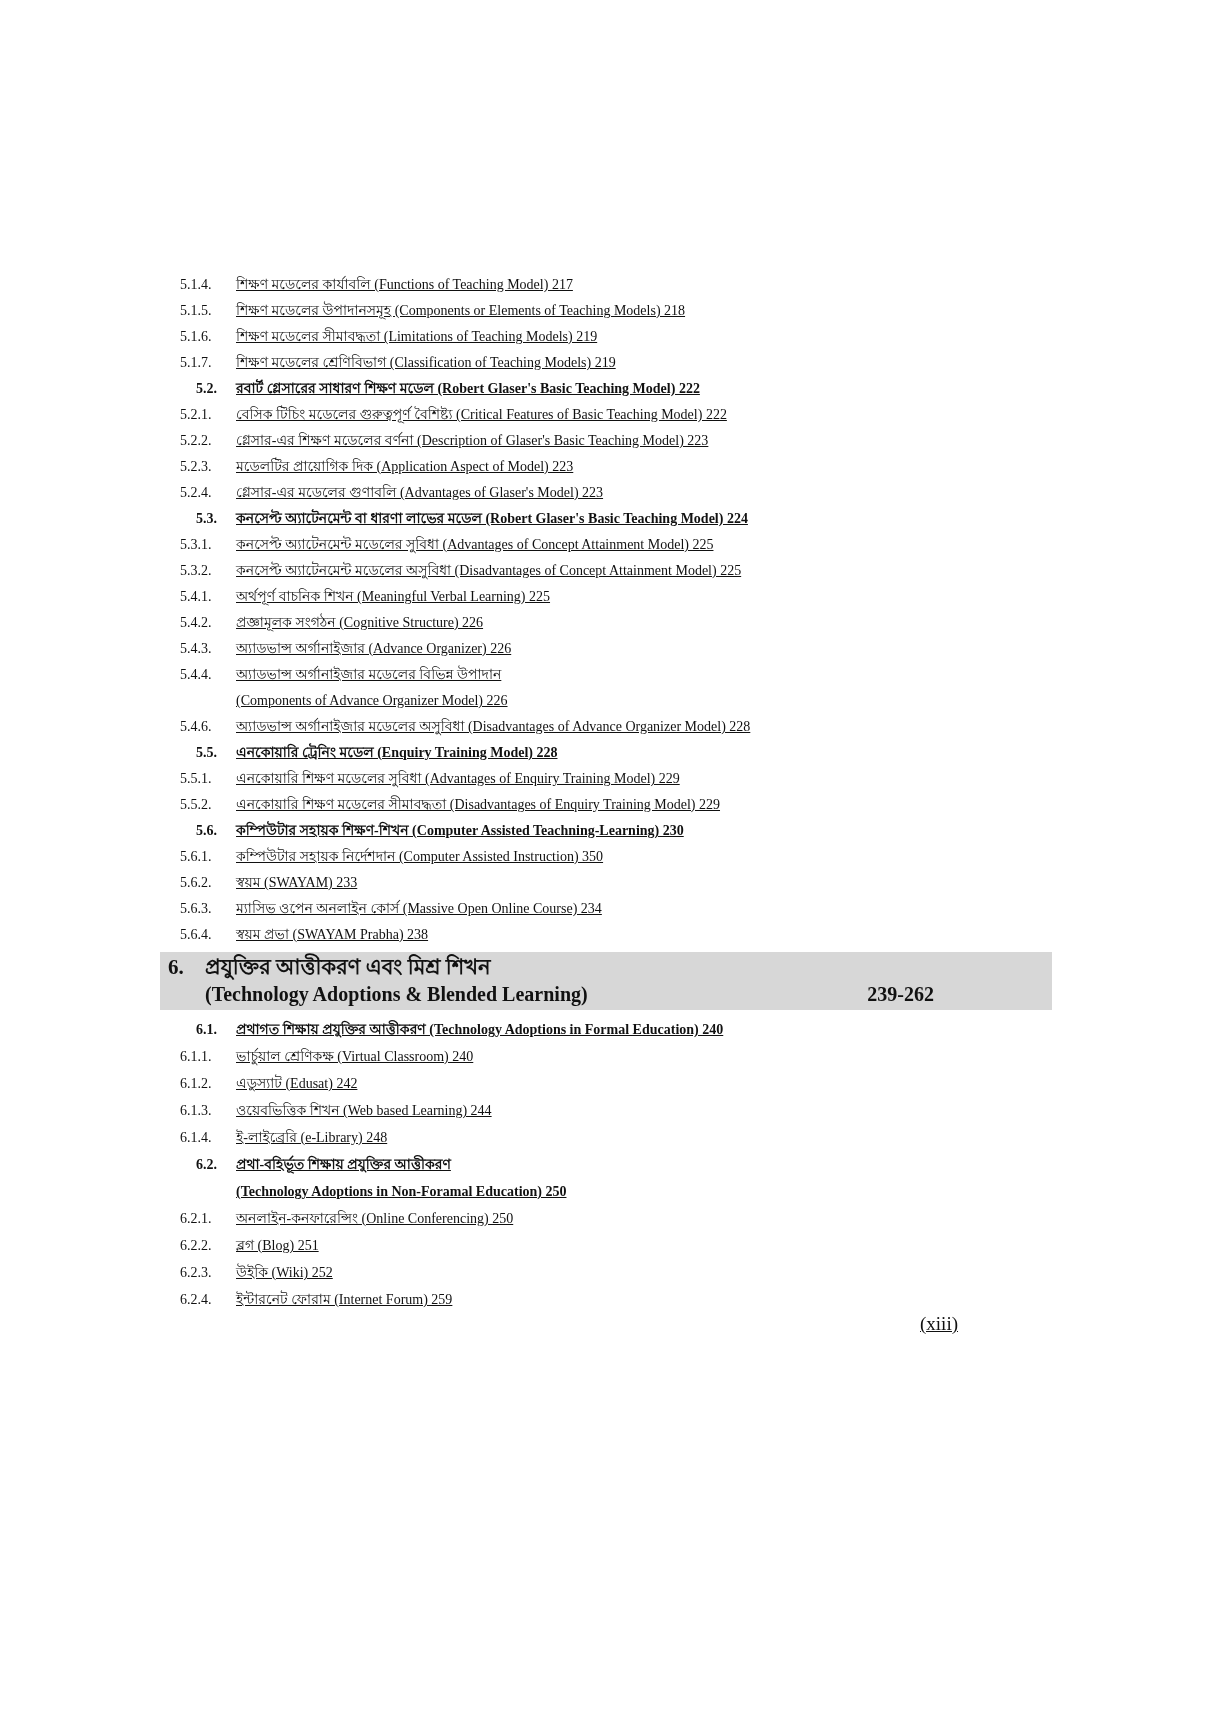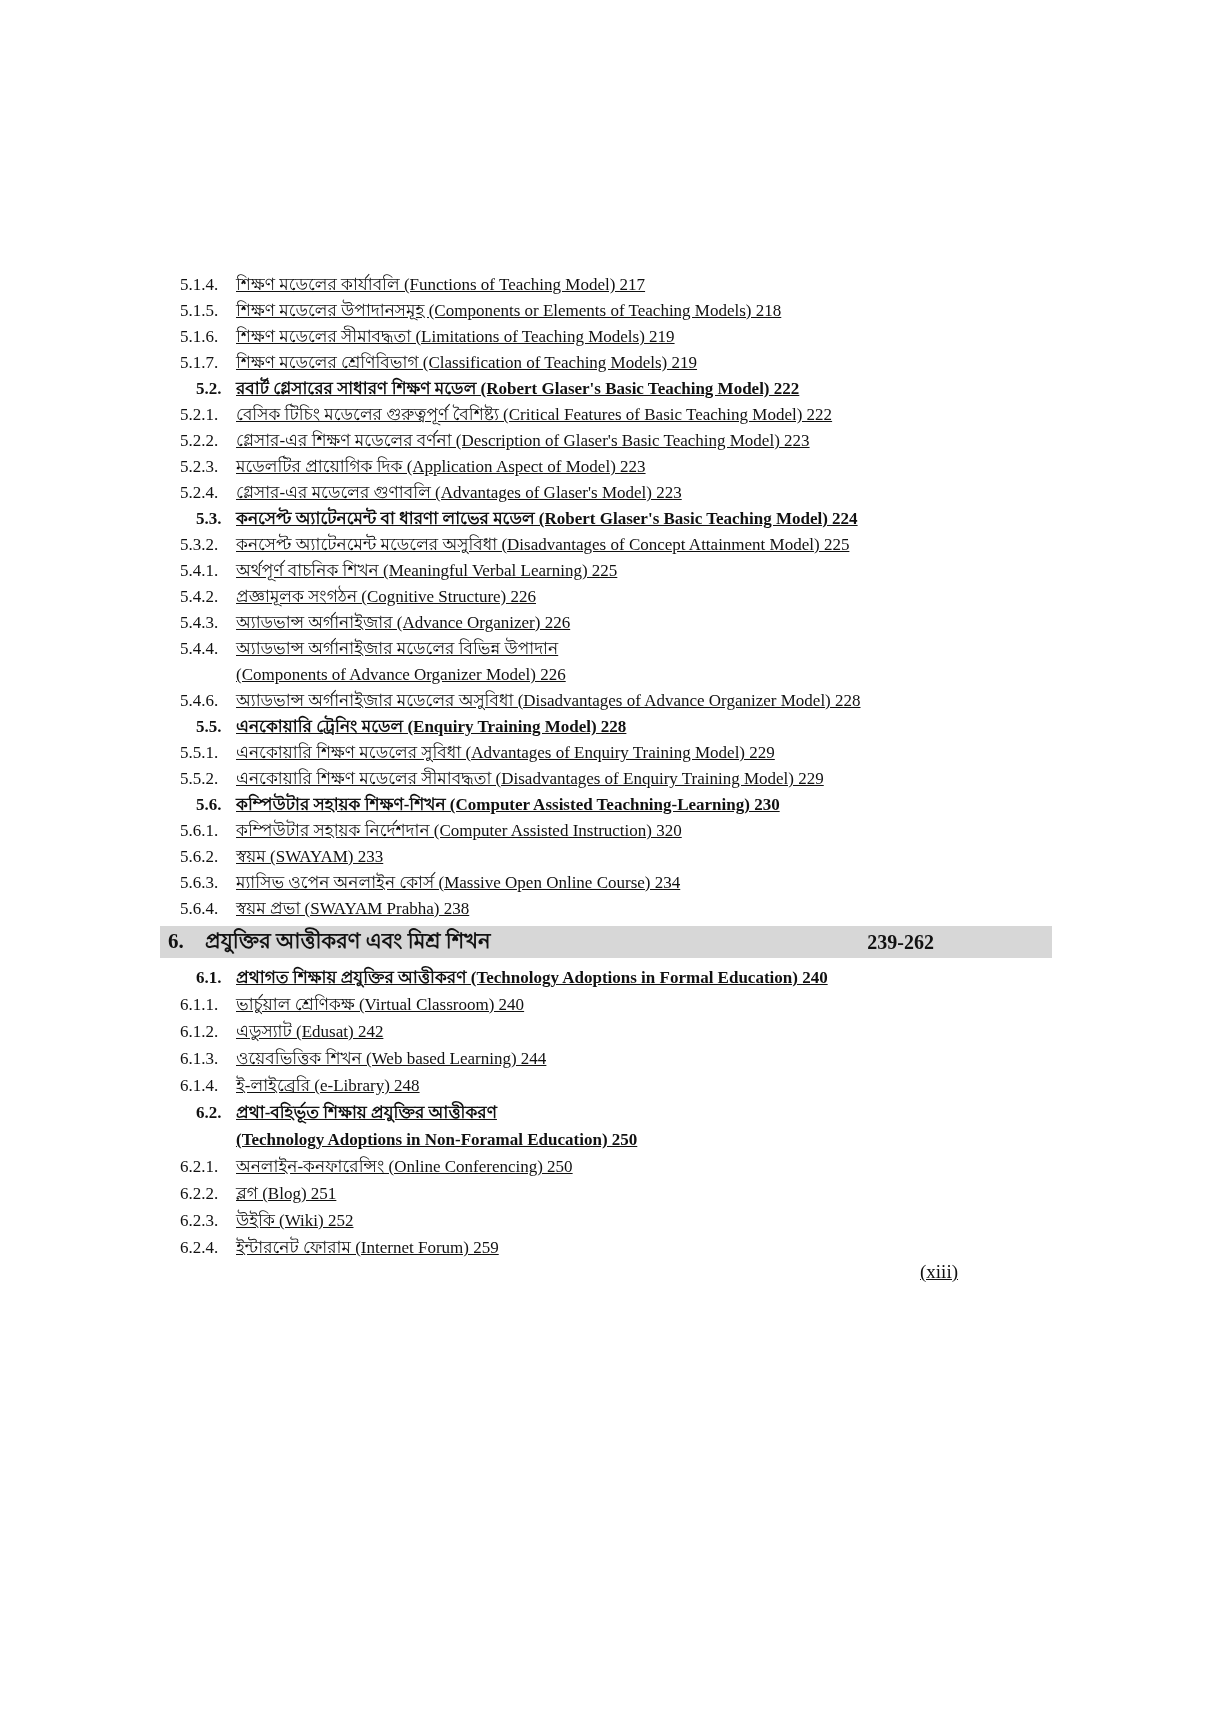--- a/index.html
+++ b/index.html
@@ -13,21 +13,21 @@
     position: relative;
   }
   .page {
     position: absolute;
     top: 272px;
     left: 180px;
     width: 778px;
   }
   .toc-entry {
     display: flex;
-    font-size: 17px;
+    font-size: 14px;
     line-height: 26px;
     align-items: flex-start;
   }
   .toc-entry .num { flex: 0 0 56px; }
   .toc-entry .txt { flex: 1 1 auto; text-decoration: underline; }
   .toc-entry.bold { font-weight: bold; margin-left: 16px; }
   .toc-entry.bold .num { flex: 0 0 40px; }
   .part2 .toc-entry { line-height: 27px; }
   .line2 { line-height: inherit; }
   .chapter-heading {
@@ -94,20 +94,24 @@
       </div>
       <div class="toc-entry">
         <span class="num">5.2.4.</span>
         <span class="txt">গ্লেসার-এর মডেলের গুণাবলি (Advantages of Glaser's Model) 223</span>
       </div>
       <div class="toc-entry bold">
         <span class="num">5.3.</span>
         <span class="txt">কনসেপ্ট অ্যাটেনমেন্ট বা ধারণা লাভের মডেল (Robert Glaser's Basic Teaching Model) 224</span>
       </div>
       <div class="toc-entry">
+        <span class="num">5.3.1.</span>
+        <span class="txt">কনসেপ্ট অ্যাটেনমেন্ট মডেলের সুবিধা (Advantages of Concept Attainment Model) 225</span>
+      </div>
+      <div class="toc-entry">
         <span class="num">5.3.2.</span>
         <span class="txt">কনসেপ্ট অ্যাটেনমেন্ট মডেলের অসুবিধা (Disadvantages of Concept Attainment Model) 225</span>
       </div>
       <div class="toc-entry">
         <span class="num">5.4.1.</span>
         <span class="txt">অর্থপূর্ণ বাচনিক শিখন (Meaningful Verbal Learning) 225</span>
       </div>
       <div class="toc-entry">
         <span class="num">5.4.2.</span>
         <span class="txt">প্রজ্ঞামূলক সংগঠন (Cognitive Structure) 226</span>
@@ -135,41 +139,44 @@
       <div class="toc-entry">
         <span class="num">5.5.2.</span>
         <span class="txt">এনকোয়ারি শিক্ষণ মডেলের সীমাবদ্ধতা (Disadvantages of Enquiry Training Model) 229</span>
       </div>
       <div class="toc-entry bold">
         <span class="num">5.6.</span>
         <span class="txt">কম্পিউটার সহায়ক শিক্ষণ-শিখন (Computer Assisted Teachning-Learning) 230</span>
       </div>
       <div class="toc-entry">
         <span class="num">5.6.1.</span>
-        <span class="txt">কম্পিউটার সহায়ক নির্দেশদান (Computer Assisted Instruction) 320</span>
+        <span class="txt">কম্পিউটার সহায়ক নির্দেশদান (Computer Assisted Instruction) 350</span>
       </div>
       <div class="toc-entry">
         <span class="num">5.6.2.</span>
         <span class="txt">স্বয়ম (SWAYAM) 233</span>
       </div>
       <div class="toc-entry">
         <span class="num">5.6.3.</span>
         <span class="txt">ম্যাসিভ ওপেন অনলাইন কোর্স (Massive Open Online Course) 234</span>
       </div>
       <div class="toc-entry">
         <span class="num">5.6.4.</span>
         <span class="txt">স্বয়ম প্রভা (SWAYAM Prabha) 238</span>
       </div>
     </div>
 
   <div class="chapter-heading">
     <div class="ch-line1">
       <span class="ch-num">6.</span>
       <span class="ch-title-bn">প্রযুক্তির আত্তীকরণ এবং মিশ্র শিখন</span>
     </div>
+    <div class="ch-line2">
+      <span class="ch-title-en">(Technology Adoptions &amp; Blended Learning)</span>
+    </div>
     <span class="ch-pages">239-262</span>
   </div>
 
   <div id="toc-part2" class="part2">
       <div class="toc-entry bold">
         <span class="num">6.1.</span>
         <span class="txt">প্রথাগত শিক্ষায় প্রযুক্তির আত্তীকরণ (Technology Adoptions in Formal Education) 240</span>
       </div>
       <div class="toc-entry">
         <span class="num">6.1.1.</span>

